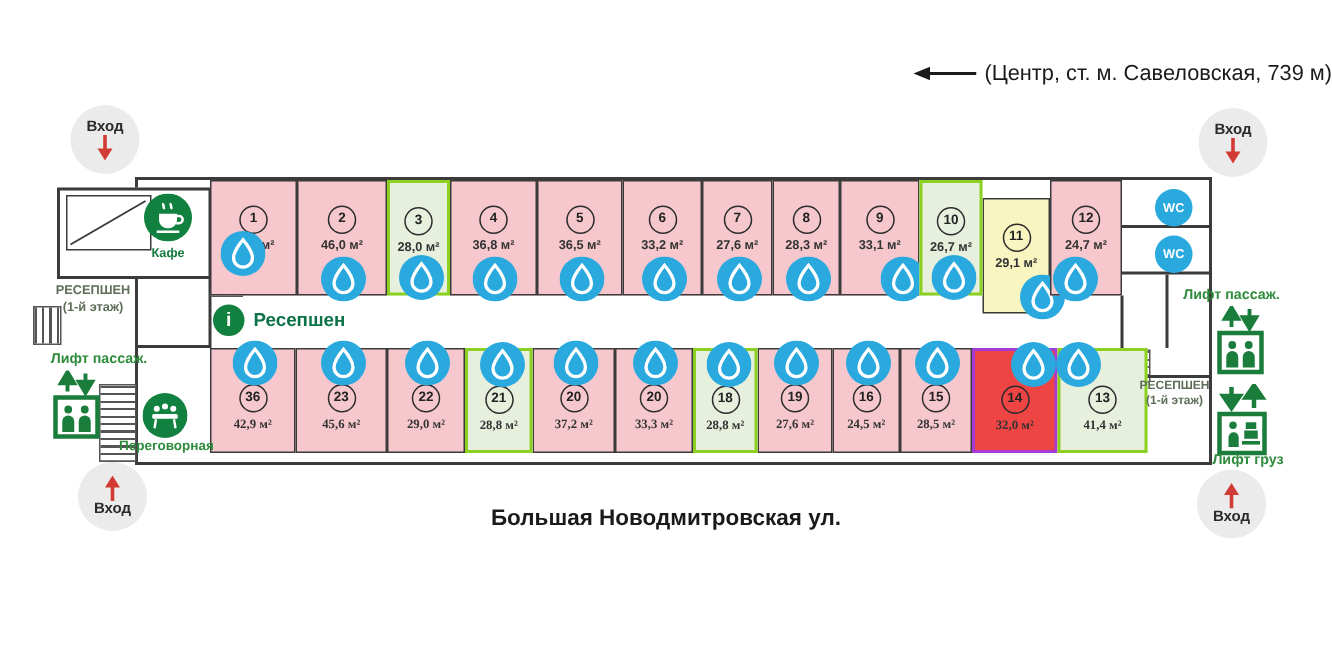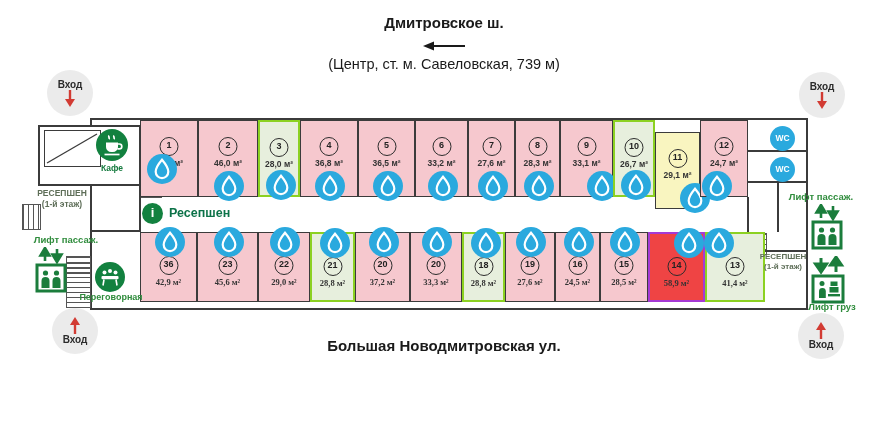--- a/index.html
+++ b/index.html
@@ -3,21 +3,21 @@
 <meta charset="utf-8">
 <style>
   html,body{margin:0;padding:0;background:#fff;}
   #canvas{position:relative;width:888px;height:439px;background:#fff;overflow:hidden;
           font-family:"Liberation Sans",sans-serif;}
   .abs{position:absolute;}
 
   
   .hdr-title{top:14px;left:0;right:0;text-align:center;font-size:15px;font-weight:700;color:#1a1a1a;}
   .hdr-sub{top:41px;left:0;right:0;display:flex;justify-content:flex-end;align-items:center;gap:5px;
-           font-size:14.5px;color:#1a1a1a;flex-direction:column;}
+           font-size:14.5px;color:#1a1a1a;}
   .ftr-title{top:337px;left:0;right:0;text-align:center;font-size:15px;font-weight:700;color:#1a1a1a;}
 
   
   .rect{position:absolute;box-sizing:border-box;background:#fff;}
   #bld-main{left:90px;top:118px;width:718px;height:192px;border:2.5px solid #3b3b3b;}
   #annex-a{left:38px;top:125px;width:103px;height:61px;border:2px solid #3b3b3b;}
   #annex-b{left:90px;top:184px;width:51px;height:48px;border:2px solid #3b3b3b;}
   #vestibule{left:44px;top:130px;width:57px;height:37px;border:1.5px solid #3b3b3b;}
   .wline{position:absolute;background:#3b3b3b;}
   .hatch-v{position:absolute;background:repeating-linear-gradient(180deg,#555 0 1.5px,transparent 1.5px 5px);border:1px solid #555;}
@@ -54,21 +54,20 @@
   .gcirc{position:absolute;z-index:4;}
   .info-i{position:absolute;width:21px;height:21px;border-radius:50%;background:#12813f;color:#fff;
           font-size:13px;font-weight:700;text-align:center;line-height:20px;z-index:4;}
   .icon{position:absolute;z-index:4;}
 </style>
 </head>
 <body>
 
 <div id="canvas">
 
-  <div class="abs hdr-title">Дмитровское ш.</div>
   <div class="abs hdr-sub">
     <span class="icon" style="position:static;display:inline-flex;">
       <svg width="42" height="10" viewBox="0 0 42 10">
           <line x1="8" y1="5" x2="42" y2="5" stroke="#1a1a1a" stroke-width="2"></line>
           <polygon points="0,5 11,0.5 11,9.5" fill="#1a1a1a"></polygon>
         </svg>
     </span>
     <span>(Центр, ст. м. Савеловская, 739 м)</span>
   </div>
 
@@ -264,21 +263,21 @@
       <div class="room pink bottom" style="left: 600px; top: 232px; width: 48px; height: 70px;">
         <div class="num">15</div>
         <div class="area">28,5 м²</div>
         <div class="drop" style="left: 9px; top: -6px;"><svg width="30" height="30" viewBox="0 0 30 30">
             <circle cx="15" cy="15" r="15" fill="#2aa9de"></circle>
             <path d="M15 5.8C15 5.8 8.7 13.2 8.7 17.8a6.3 6.3 0 0 0 12.6 0C21.3 13.2 15 5.8 15 5.8Z" fill="none" stroke="#fff" stroke-width="2.2"></path>
           </svg></div>
       </div>
       <div class="room purple bottom" style="left: 648px; top: 232px; width: 57px; height: 70px;">
         <div class="num">14</div>
-        <div class="area">58,9 м²</div>
+        <div class="area">32,0 м²</div>
         <div class="drop" style="left: 23.5px; top: -6px;"><svg width="30" height="30" viewBox="0 0 30 30">
             <circle cx="15" cy="15" r="15" fill="#2aa9de"></circle>
             <path d="M15 5.8C15 5.8 8.7 13.2 8.7 17.8a6.3 6.3 0 0 0 12.6 0C21.3 13.2 15 5.8 15 5.8Z" fill="none" stroke="#fff" stroke-width="2.2"></path>
           </svg></div>
       </div>
       <div class="room green bottom" style="left: 705px; top: 232px; width: 60px; height: 70px;">
         <div class="num">13</div>
         <div class="area">41,4 м²</div>
         <div class="drop" style="left: -3px; top: -6px;"><svg width="30" height="30" viewBox="0 0 30 30">
             <circle cx="15" cy="15" r="15" fill="#2aa9de"></circle>

